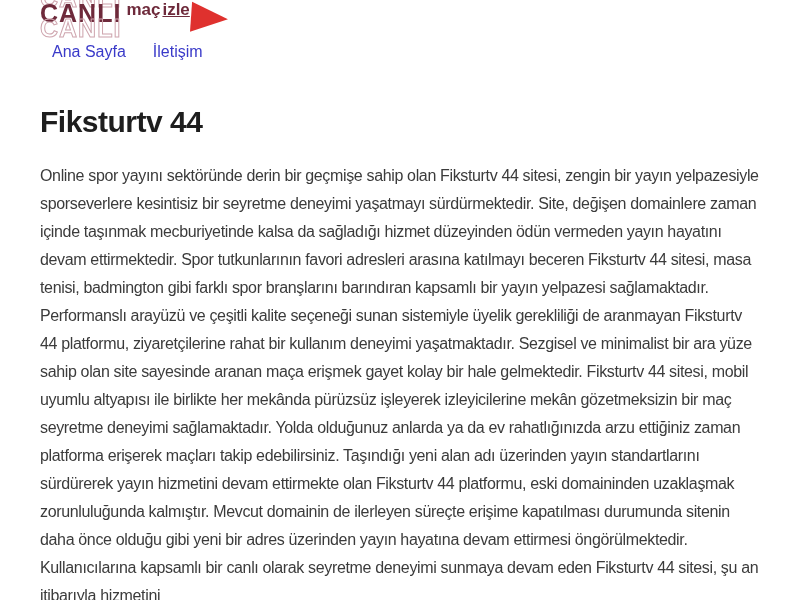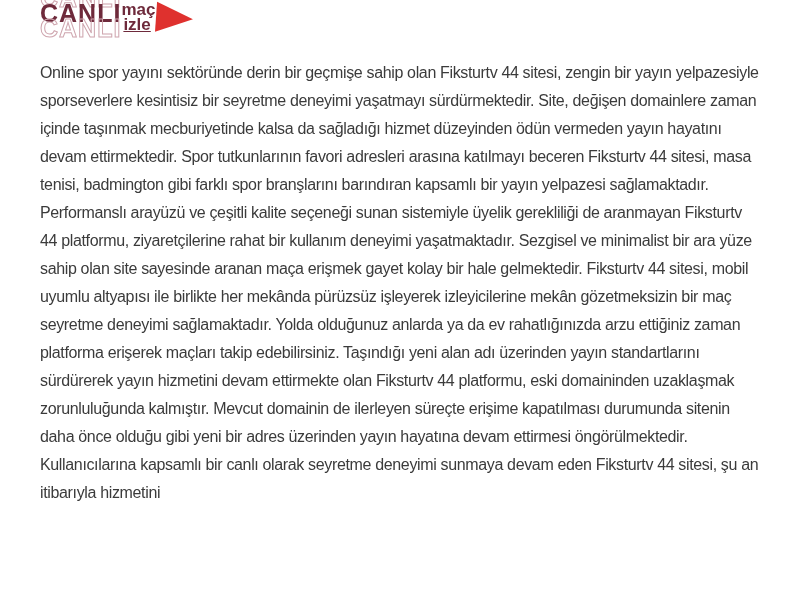--- a/index.html
+++ b/index.html
@@ -30,21 +30,22 @@
     letter-spacing: 1px;
     white-space: nowrap;
   }
   .canli.solid { color: #6e2a3b; }
   .canli.outline {
     color: transparent;
     -webkit-text-stroke: 1px #cfa6af;
   }
   .mac-stack {
     display: flex;
-    flex-direction: column;
+    flex-direction: row;
+    margin-left: 5px;
     margin-top: 11px;
   }
   .mac-stack .tag {
     font-size: 17px;
     font-weight: 700;
     line-height: 15px;
     color: #6e2a3b;
     white-space: nowrap;
   }
   .mac-stack .tag:last-child { margin-left: 2px; text-decoration: underline; }
@@ -103,20 +104,25 @@
         <span class="canli solid">CANLI</span>
         <span class="canli outline">CANLI</span>
       </span>
       <span class="mac-stack">
         <span class="tag">maç</span>
         <span class="tag">izle</span>
       </span>
       <span class="play-triangle"></span>
     </a>
 
+    <nav class="main-nav">
+      <a class="nav-link">Ana Sayfa</a>
+      <a class="nav-link">İletişim</a>
+    </nav>
 
   </header>
 
   <main>
+    <h1 class="page-title">Fiksturtv 44</h1>
     <p class="article-paragraph">Online spor yayını sektöründe derin bir geçmişe sahip olan Fiksturtv 44 sitesi, zengin bir yayın yelpazesiyle sporseverlere kesintisiz bir seyretme deneyimi yaşatmayı sürdürmektedir. Site, değişen domainlere zaman içinde taşınmak mecburiyetinde kalsa da sağladığı hizmet düzeyinden ödün vermeden yayın hayatını devam ettirmektedir. Spor tutkunlarının favori adresleri arasına katılmayı beceren Fiksturtv 44 sitesi, masa tenisi, badmington gibi farklı spor branşlarını barındıran kapsamlı bir yayın yelpazesi sağlamaktadır. Performanslı arayüzü ve çeşitli kalite seçeneği sunan sistemiyle üyelik gerekliliği de aranmayan Fiksturtv 44 platformu, ziyaretçilerine rahat bir kullanım deneyimi yaşatmaktadır. Sezgisel ve minimalist bir ara yüze sahip olan site sayesinde aranan maça erişmek gayet kolay bir hale gelmektedir. Fiksturtv 44 sitesi, mobil uyumlu altyapısı ile birlikte her mekânda pürüzsüz işleyerek izleyicilerine mekân gözetmeksizin bir maç seyretme deneyimi sağlamaktadır. Yolda olduğunuz anlarda ya da ev rahatlığınızda arzu ettiğiniz zaman platforma erişerek maçları takip edebilirsiniz. Taşındığı yeni alan adı üzerinden yayın standartlarını sürdürerek yayın hizmetini devam ettirmekte olan Fiksturtv 44 platformu, eski domaininden uzaklaşmak zorunluluğunda kalmıştır. Mevcut domainin de ilerleyen süreçte erişime kapatılması durumunda sitenin daha önce olduğu gibi yeni bir adres üzerinden yayın hayatına devam ettirmesi öngörülmektedir. Kullanıcılarına kapsamlı bir canlı olarak seyretme deneyimi sunmaya devam eden Fiksturtv 44 sitesi, şu an itibarıyla hizmetini</p>
   </main>
 
 </div>
 
 </body></html>

